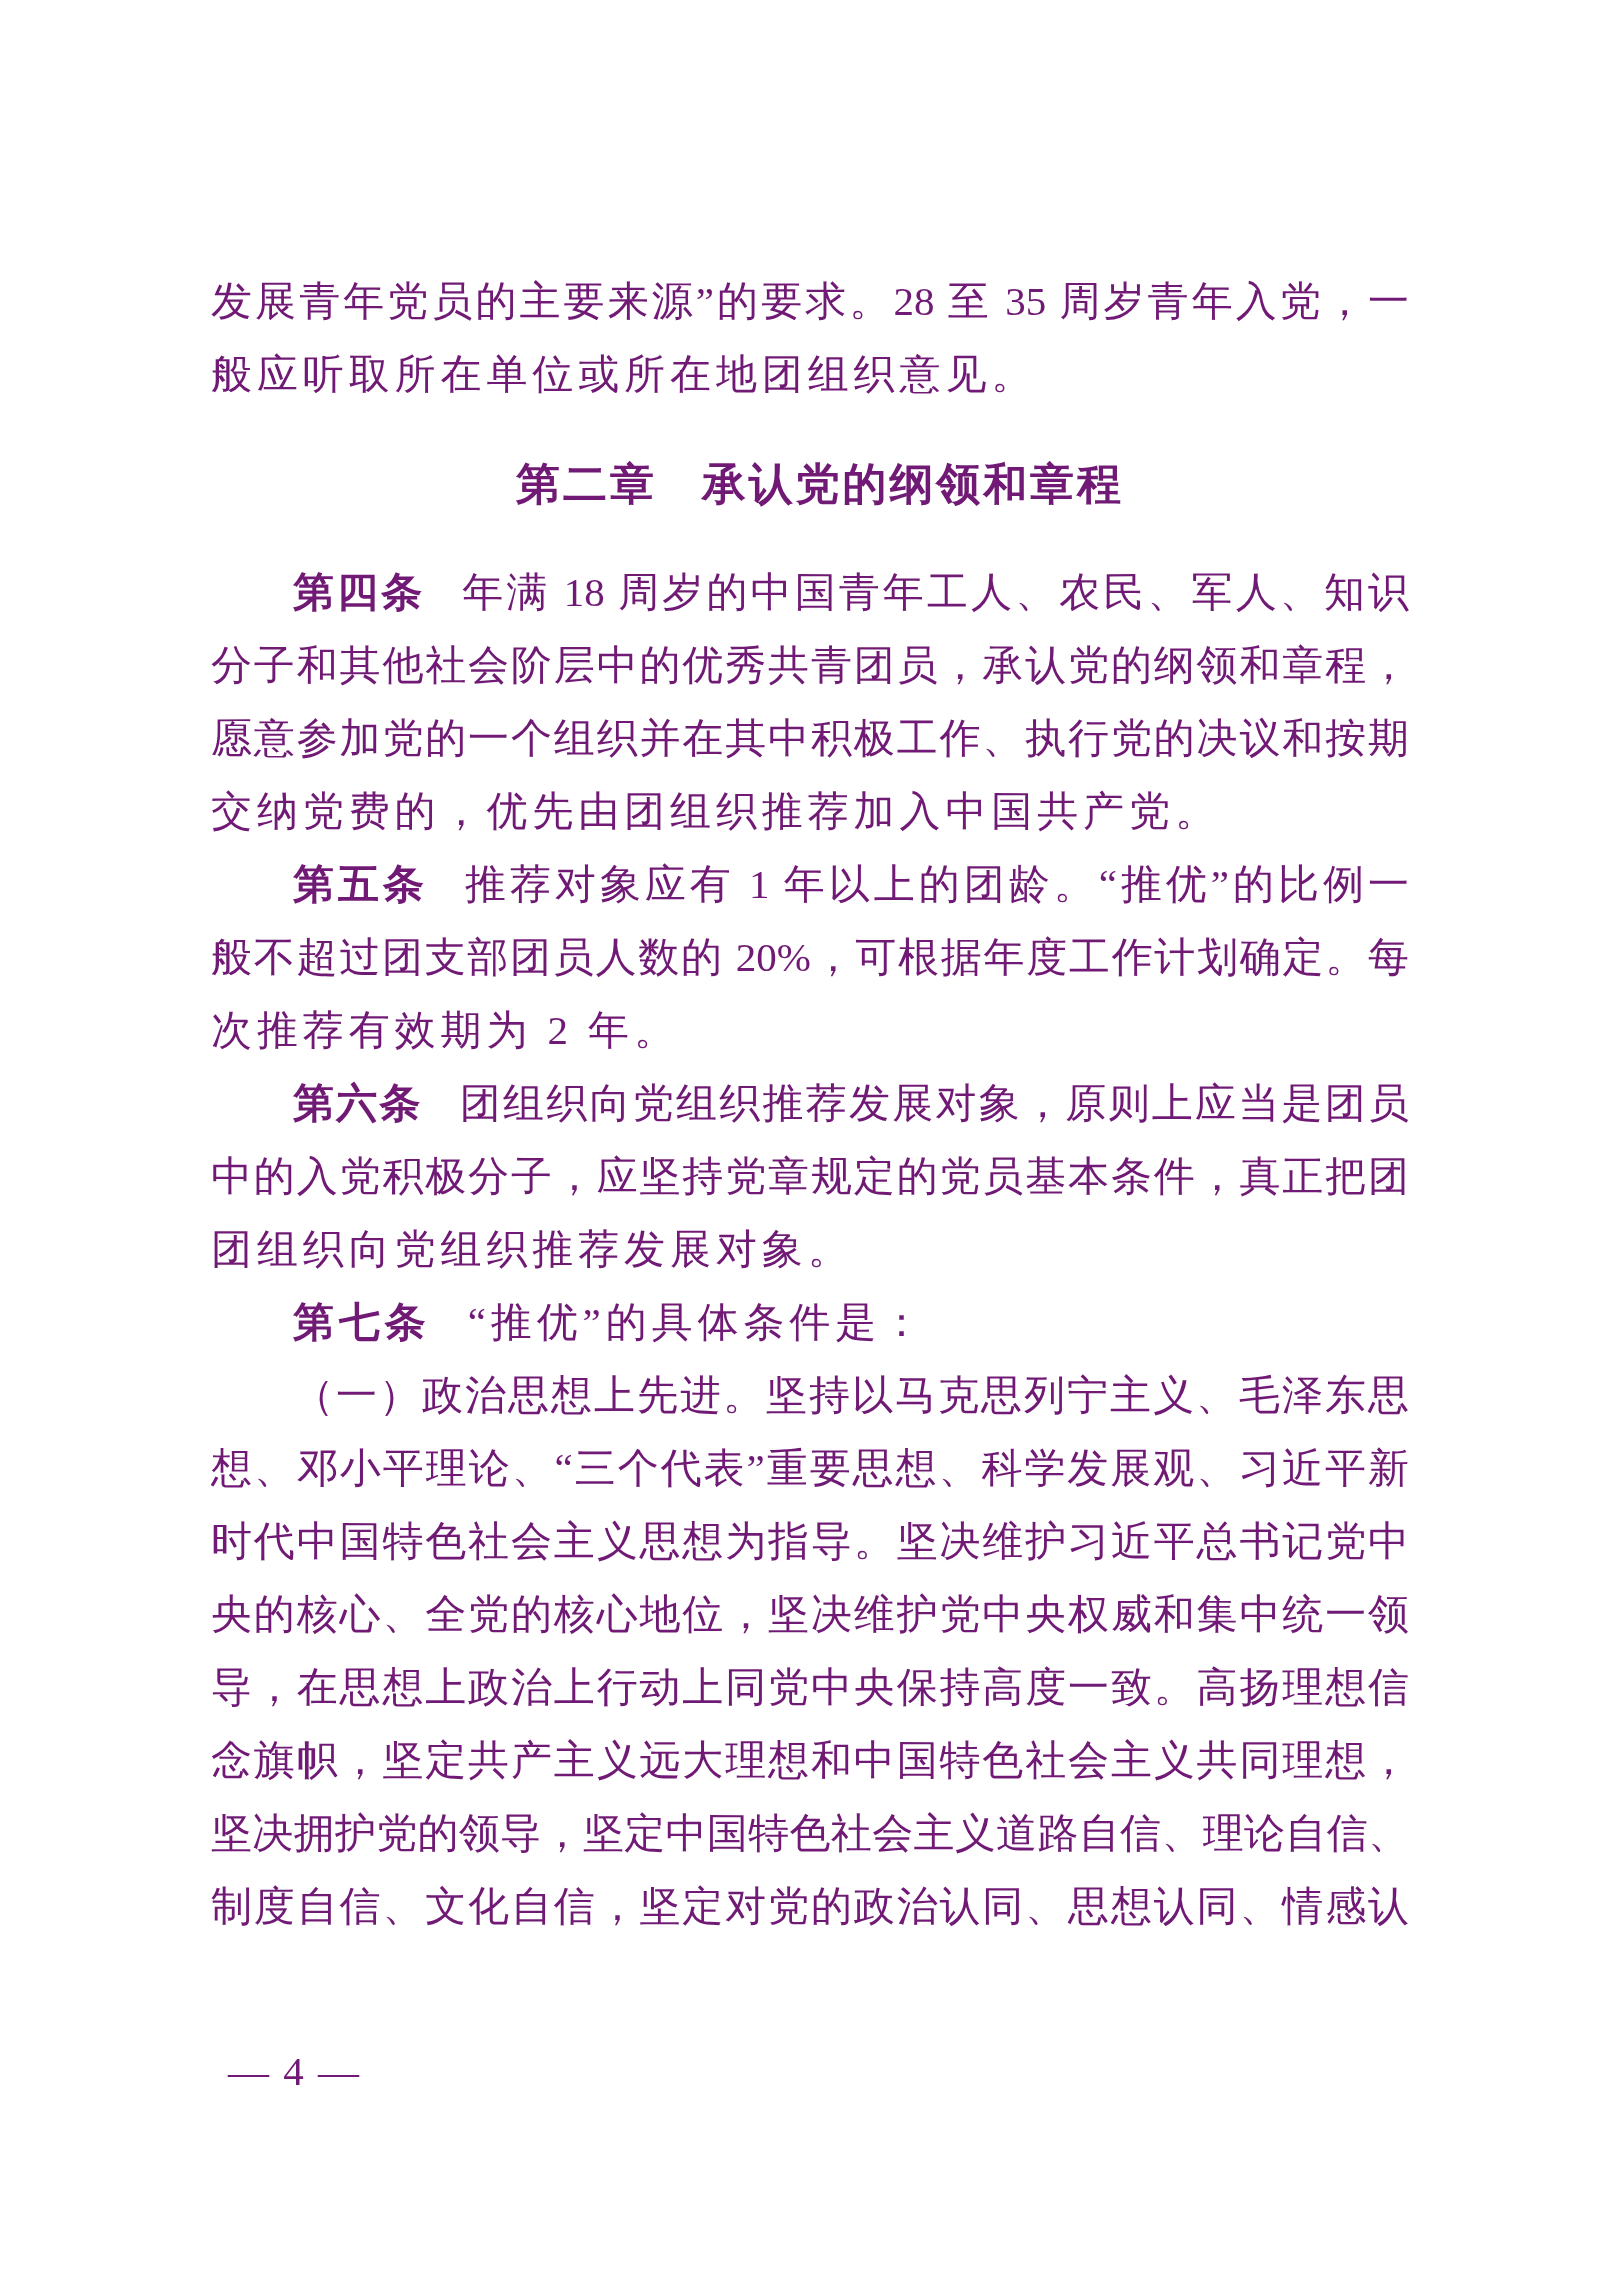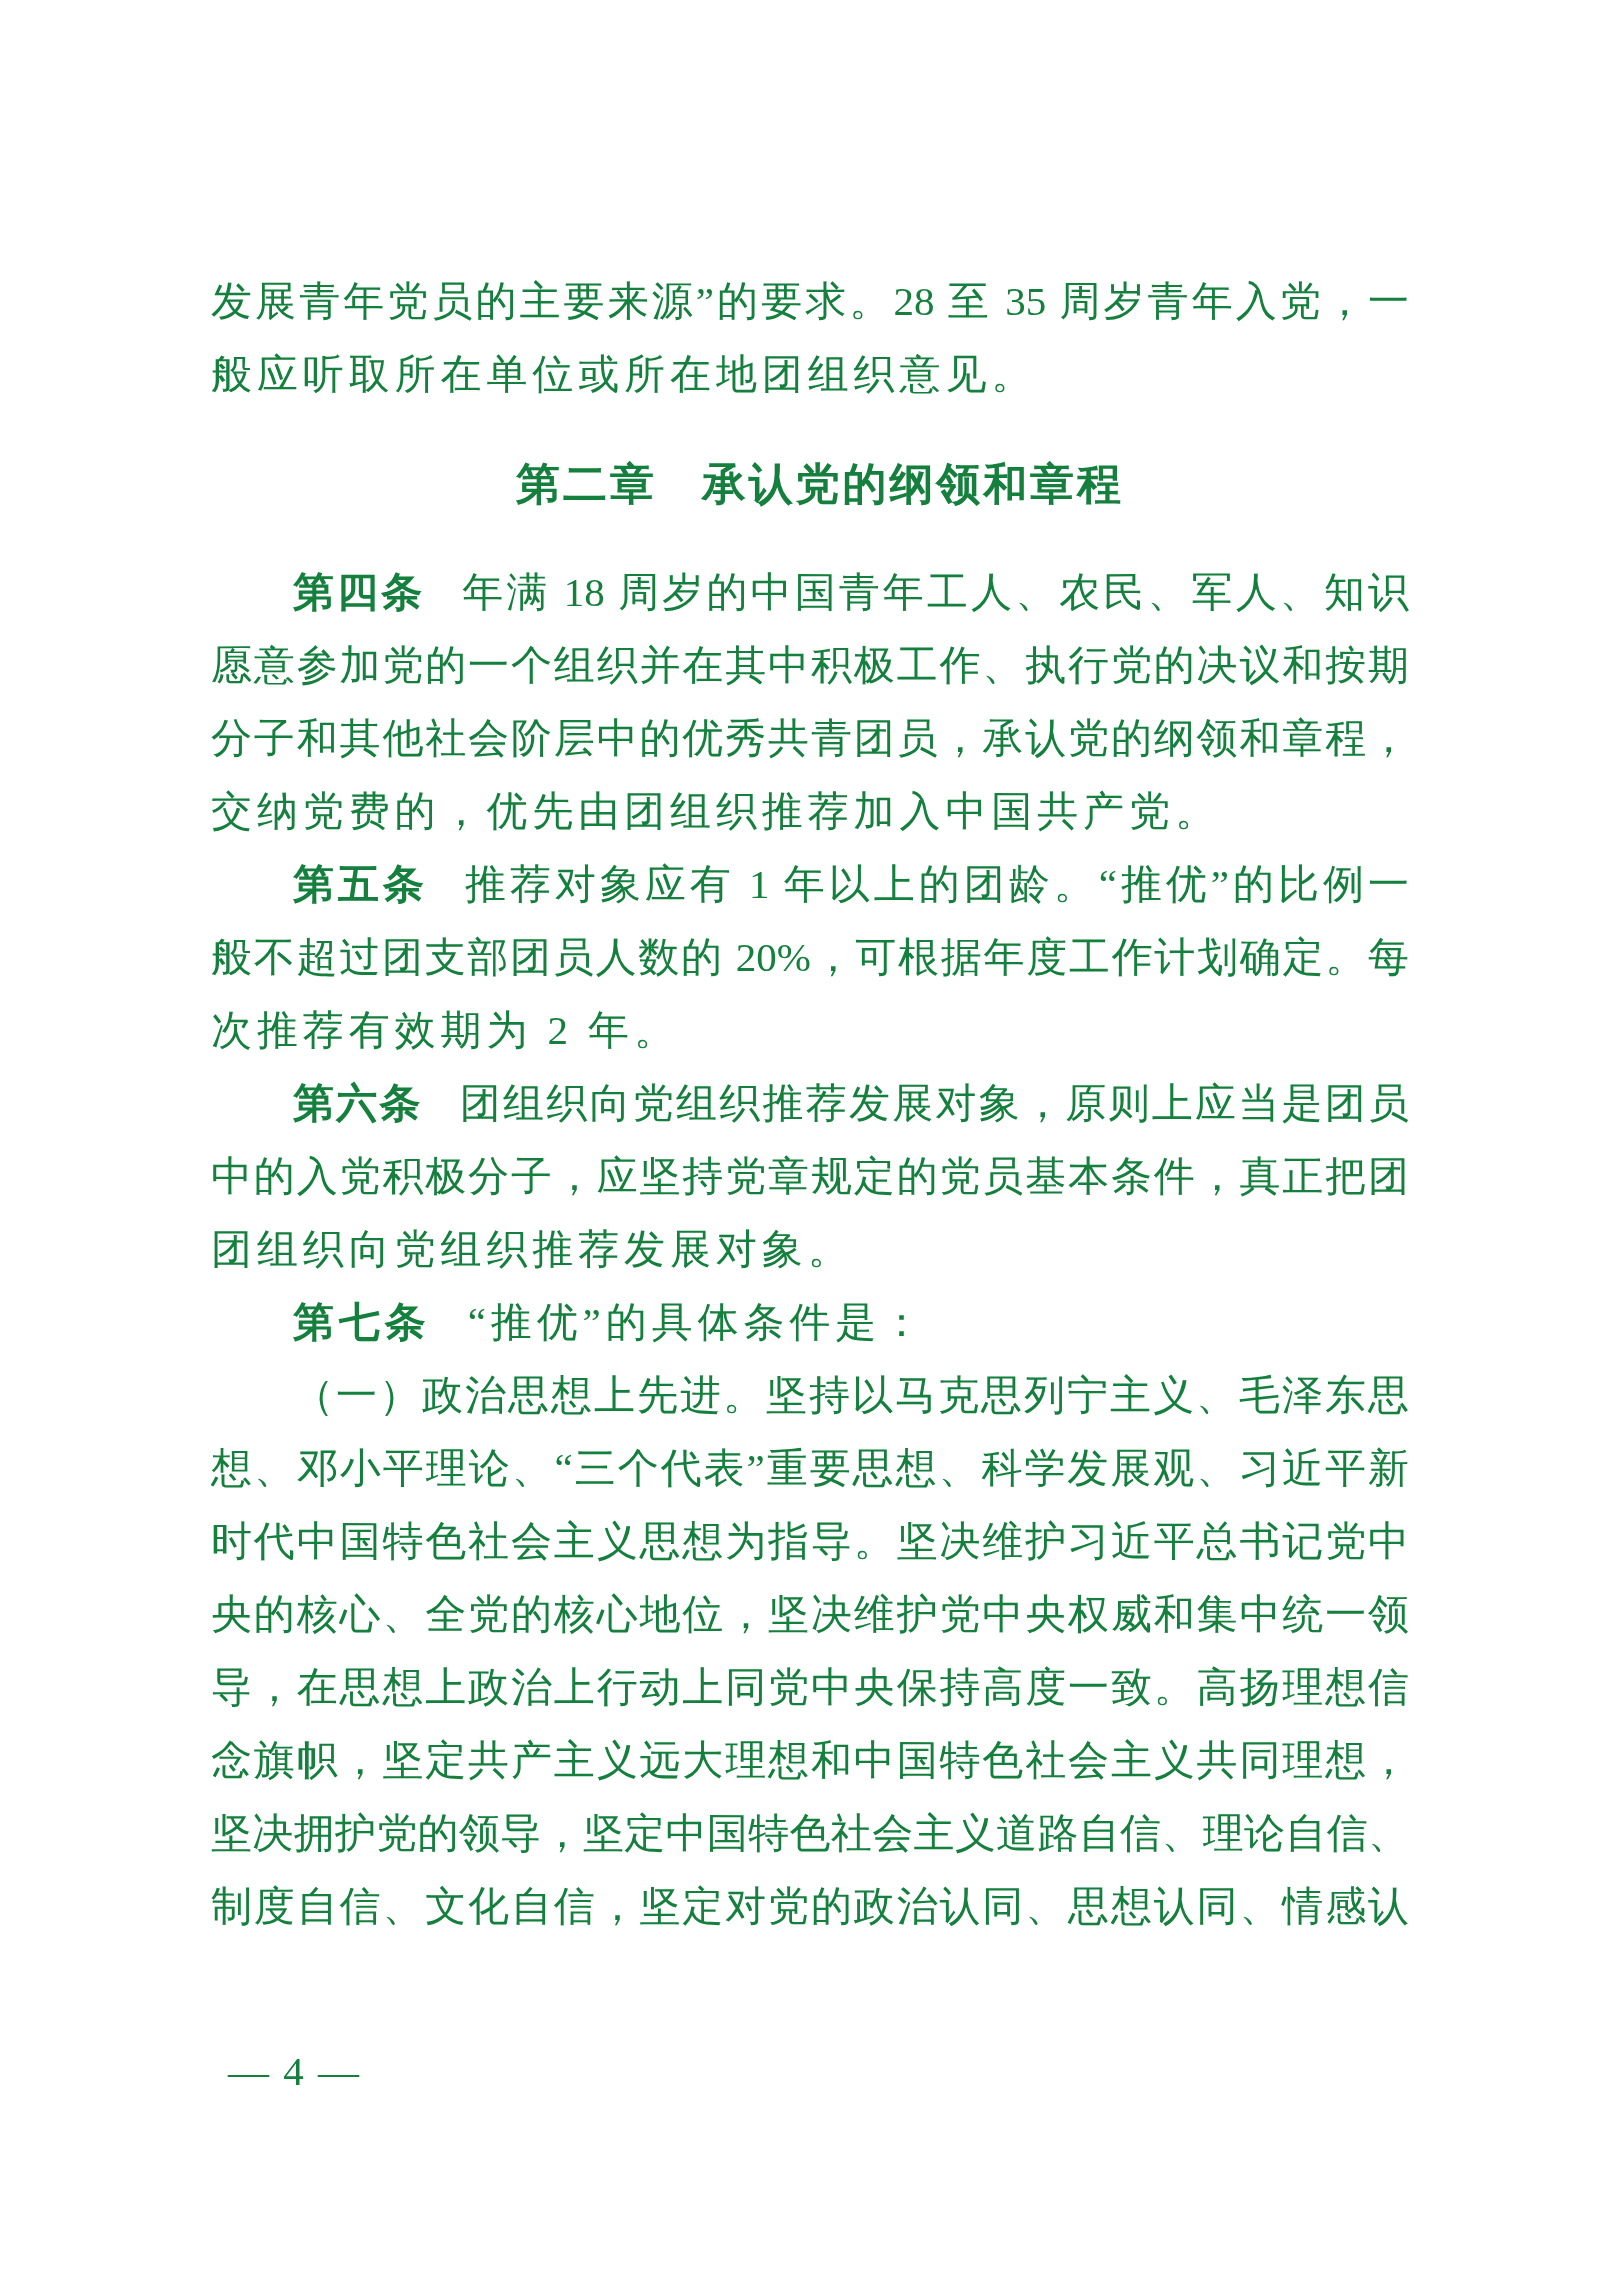--- a/index.html
+++ b/index.html
@@ -1,21 +1,21 @@
 <!DOCTYPE html>
 <html><head>
 <meta charset="utf-8">
 <style>
   html, body { margin: 0; padding: 0; }
   .page {
     position: relative;
     width: 1621px;
     height: 2293px;
     background: #ffffff;
-    color: #15803d;
+    color: #701a75;
     font-family: "Liberation Serif", "DejaVu Serif", serif;
     overflow: hidden;
   }
   .content {
     position: absolute;
     left: 211px;
     top: 265px;
     width: 1198px;
   }
   .line {
@@ -63,22 +63,22 @@
 </style>
 </head>
 <body>
 
 <div class="page">
   <div class="content">
       <div class="line justify"><span>发展青年党员的主要来源”的要求。28 至 35 周岁青年入党，一</span></div>
       <div class="line plain"><span>般应听取所在单位或所在地团组织意见。</span></div>
       <div class="line heading"><span class="chapter-no">第二章</span><span>承认党的纲领和章程</span></div>
       <div class="line justify indent"><span class="article-no">第四条</span><span>年满 18 周岁的中国青年工人、农民、军人、知识</span></div>
+      <div class="line justify"><span>分子和其他社会阶层中的优秀共青团员，承认党的纲领和章程，</span></div>
       <div class="line justify"><span>愿意参加党的一个组织并在其中积极工作、执行党的决议和按期</span></div>
-      <div class="line justify"><span>分子和其他社会阶层中的优秀共青团员，承认党的纲领和章程，</span></div>
       <div class="line plain"><span>交纳党费的，优先由团组织推荐加入中国共产党。</span></div>
       <div class="line justify indent"><span class="article-no">第五条</span><span>推荐对象应有 1 年以上的团龄。“推优”的比例一</span></div>
       <div class="line justify"><span>般不超过团支部团员人数的 20%，可根据年度工作计划确定。每</span></div>
       <div class="line plain"><span>次推荐有效期为 2 年。</span></div>
       <div class="line justify indent"><span class="article-no">第六条</span><span>团组织向党组织推荐发展对象，原则上应当是团员</span></div>
       <div class="line justify"><span>中的入党积极分子，应坚持党章规定的党员基本条件，真正把团</span></div>
       <div class="line plain"><span>团组织向党组织推荐发展对象。</span></div>
       <div class="line plain indent"><span class="article-no">第七条</span><span>“推优”的具体条件是：</span></div>
       <div class="line justify indent"><span>（一）政治思想上先进。坚持以马克思列宁主义、毛泽东思</span></div>
       <div class="line justify"><span>想、邓小平理论、“三个代表”重要思想、科学发展观、习近平新</span></div>

